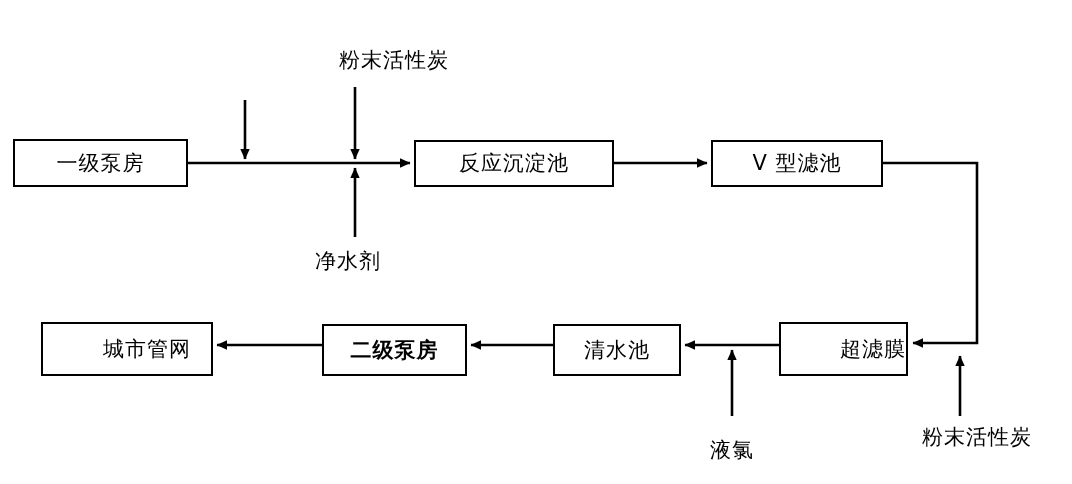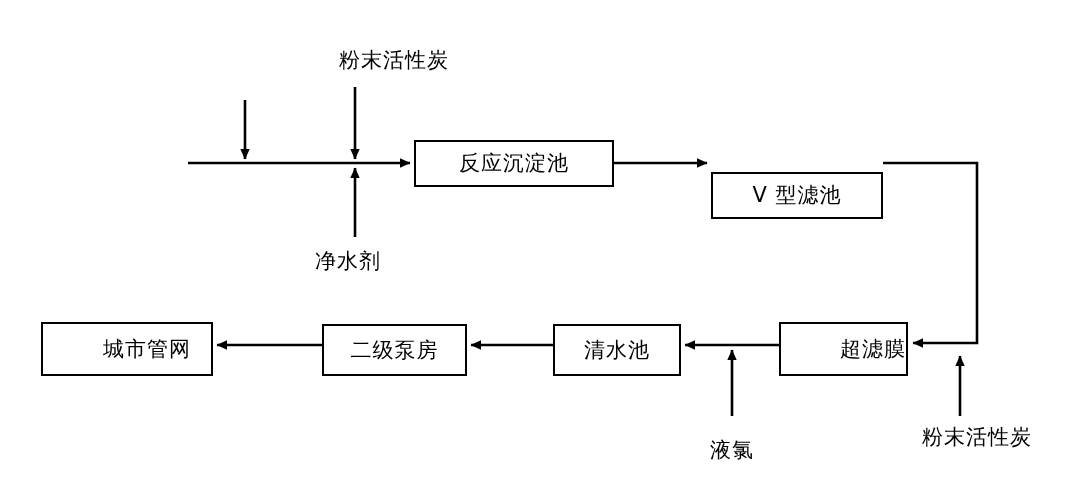--- a/index.html
+++ b/index.html
@@ -93,38 +93,41 @@
       <line x1="355" y1="87" x2="355" y2="159" marker-end="url(#arrowDown)"></line>
 
       <line x1="355" y1="237" x2="355" y2="168" marker-end="url(#arrowUp)"></line>
 
       <line x1="732" y1="416" x2="732" y2="350" marker-end="url(#arrowUp)"></line>
 
       <line x1="960" y1="416" x2="960" y2="356" marker-end="url(#arrowUp)"></line>
     </g>
   </svg>
 
+  <div class="node-box" style="left:13px;  top:139px; width:175px; height:48px;">
+    <span>一级泵房</span>
+  </div>
 
   <div class="node-box" style="left:414px; top:140px; width:200px; height:47px;">
     <span>反应沉淀池</span>
   </div>
 
-  <div class="node-box" style="left:711px; top:140px; width:172px; height:47px;margin-top:32px;">
+  <div class="node-box" style="left:711px; top:140px; width:172px; height:47px;">
     <span>V 型滤池</span>
   </div>
 
   <div class="node-box" style="left:779px; top:322px; width:129px; height:54px;justify-content:flex-end;">
     <span>超滤膜</span>
   </div>
 
   <div class="node-box" style="left:553px; top:324px; width:128px; height:52px;">
     <span>清水池</span>
   </div>
 
-  <div class="node-box" style="left:322px; top:324px; width:145px; height:52px;">
+  <div class="node-box" style="left:322px; top:324px; width:145px; height:52px;font-weight:bold;">
     <span>二级泵房</span>
   </div>
 
   <div class="node-box" style="left:41px;  top:322px; width:172px; height:54px;padding-left:40px;">
     <span>城市管网</span>
   </div>
 
 
   <div class="free-label" style="left:394px; top:47px;">粉末活性炭</div>
 

